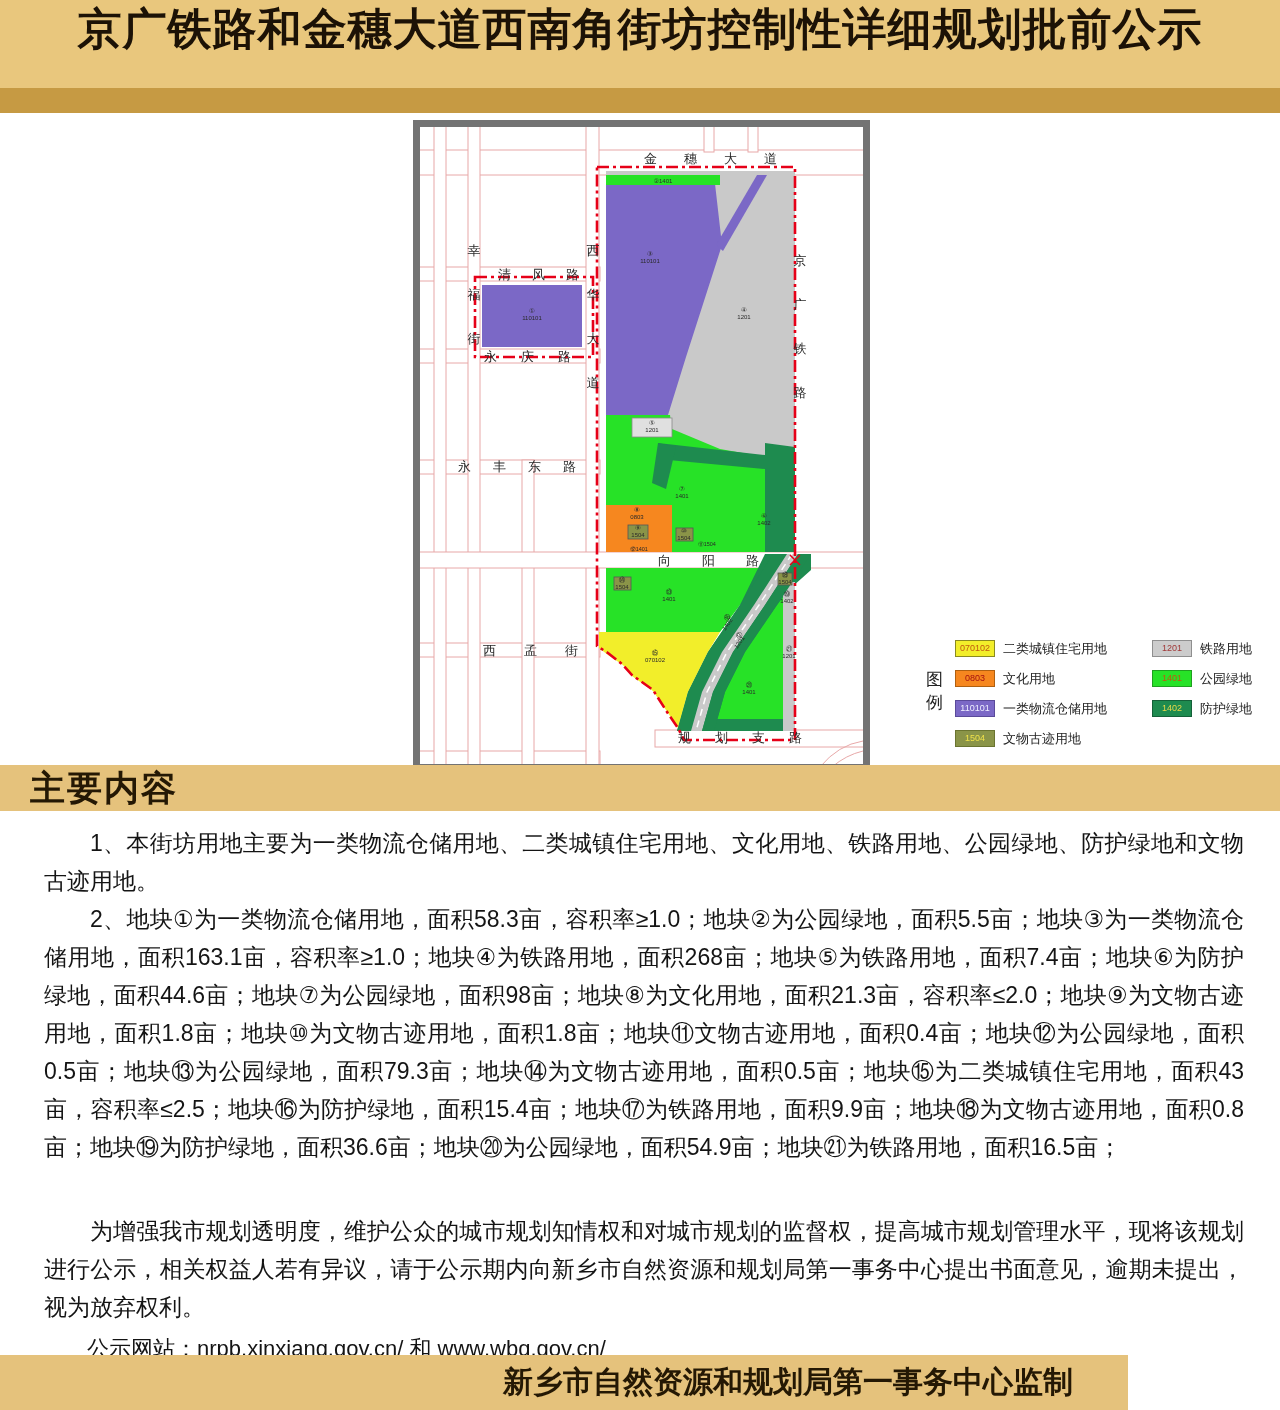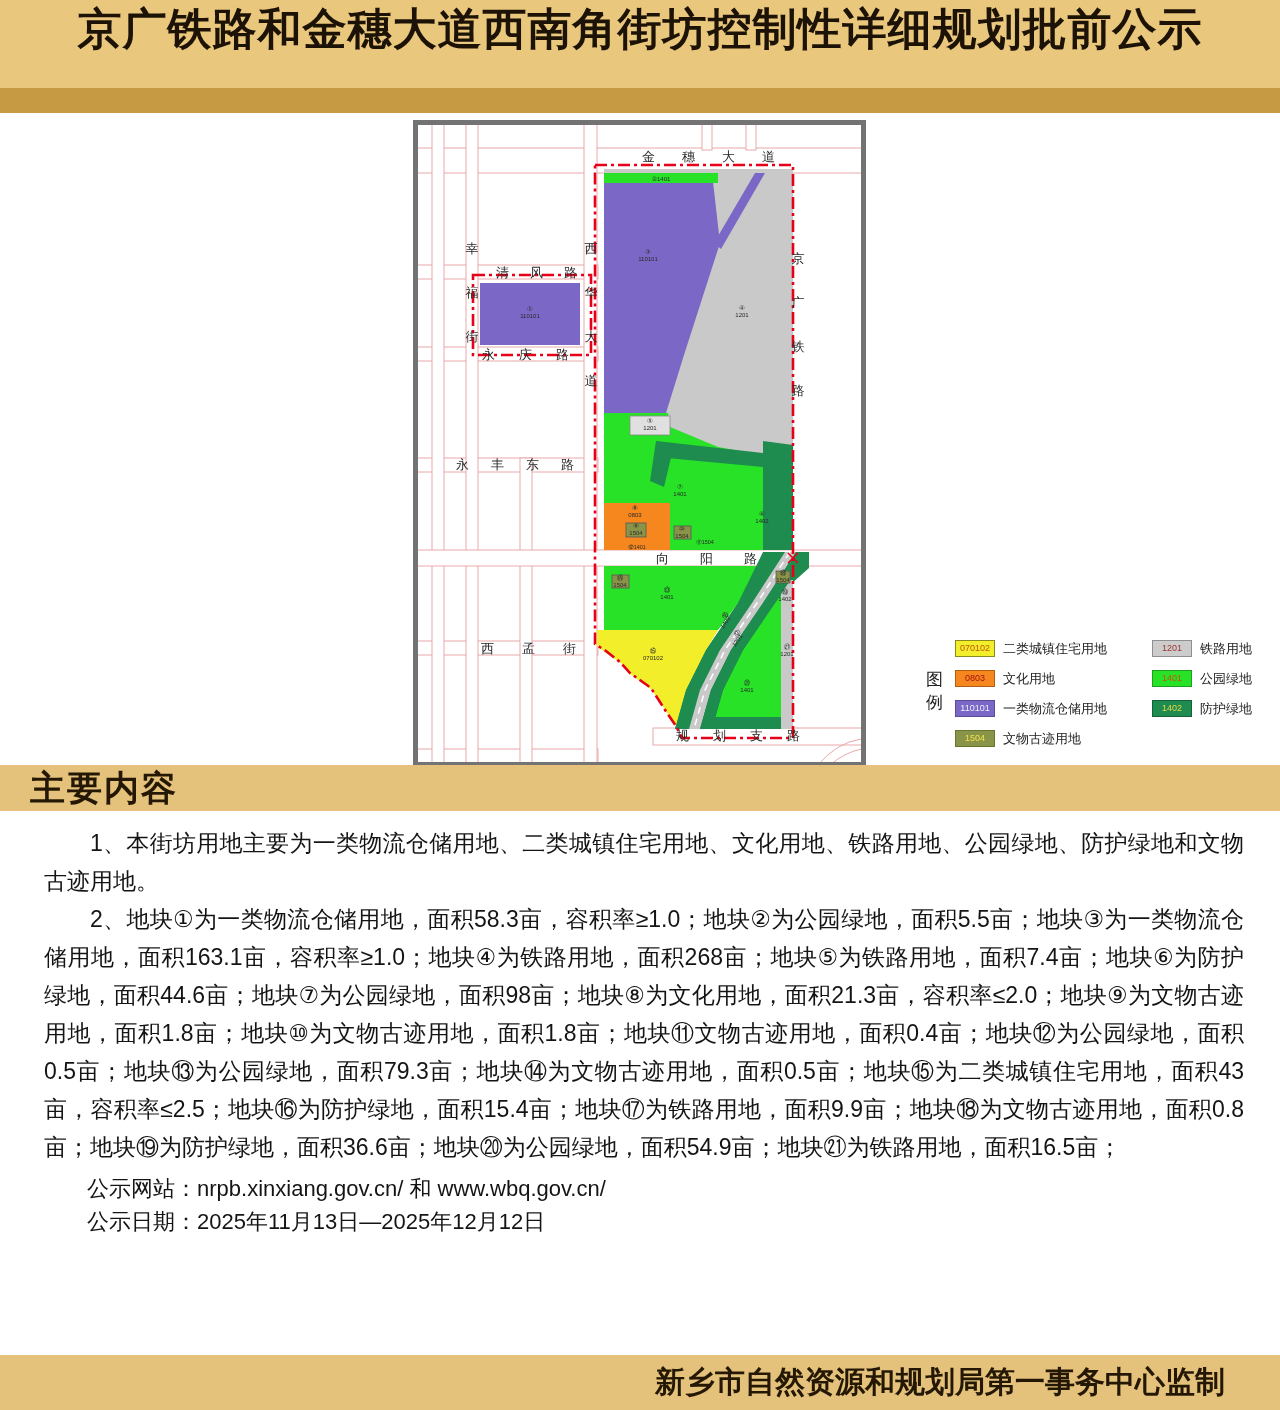--- a/index.html
+++ b/index.html
@@ -7,40 +7,40 @@
     width:1280px;height:1410px;position:relative;background:#ffffff;
     font-family:"Liberation Sans","DejaVu Sans",sans-serif;color:#111;
     overflow:hidden;
   }
   .header{position:absolute;left:0;top:0;width:1280px;height:88px;background:#e9c77d;
     display:flex;align-items:flex-start;justify-content:center;}
   .header h1{margin:0;font-size:44px;font-weight:bold;color:#1c1206;letter-spacing:1px;
     font-family:"Liberation Sans","DejaVu Sans",sans-serif;}
   .stripe{position:absolute;left:0;top:88px;width:1280px;height:25px;background:#c69a43;}
   .map-frame{position:absolute;left:413px;top:120px;width:443px;height:637px;
-    border:5px solid #737373;background:#fff;box-sizing:content-box;}
+    border:7px solid #737373;background:#fff;box-sizing:content-box;}
   .legend{position:absolute;left:920px;top:640px;width:345px;height:120px;}
   .legend-title{position:absolute;left:6px;top:28px;width:18px;font-size:17px;line-height:23px;
     color:#222;word-break:break-all;}
   .legend-col{position:absolute;top:0;}
   .legend-col.c1{left:35px;}
   .legend-col.c2{left:232px;}
   .legend-row{display:flex;align-items:center;height:17px;margin-bottom:13px;}
   .swatch{width:40px;height:17px;box-sizing:border-box;border:1px solid #777;
     display:flex;align-items:center;justify-content:center;font-size:9px;line-height:9px;}
   .legend-label{margin-left:8px;font-size:13px;color:#222;white-space:nowrap;}
   .banner{position:absolute;left:0;top:765px;width:1280px;height:46px;background:#e5c27c;
     display:flex;align-items:center;}
   .banner span{margin-left:30px;font-size:35px;font-weight:bold;color:#241804;letter-spacing:2px;}
   .content{position:absolute;left:44px;top:824px;width:1200px;font-size:23px;line-height:38px;color:#141414;}
   .content p{margin:0;text-indent:2em;text-align:justify;}
   .content p.gap{margin-top:46px;}
   .contact{margin-top:6px;}
   .contact div{padding-left:43px;font-size:22px;line-height:33px;}
-  .footer{position:absolute;left:0;top:1355px;width:1280px;height:55px;background:#e5c27c;
+  .footer{position:absolute;left:0;top:1355px;width:1128px;height:55px;background:#e5c27c;
     display:flex;align-items:center;justify-content:flex-end;}
   .footer span{margin-right:55px;font-size:30px;font-weight:bold;color:#241804;}
   svg text{font-family:"Liberation Sans","DejaVu Sans",sans-serif;}
 </style>
 </head>
 <body>
 
 <div class="header">
   <h1>京广铁路和金穗大道西南角街坊控制性详细规划批前公示</h1>
 </div>
@@ -201,20 +201,21 @@
     </div>
 </div>
 
 <div class="banner">
   <span>主要内容</span>
 </div>
 
 <div class="content">
   <p>1、本街坊用地主要为一类物流仓储用地、二类城镇住宅用地、文化用地、铁路用地、公园绿地、防护绿地和文物古迹用地。</p>
   <p>2、地块①为一类物流仓储用地，面积58.3亩，容积率≥1.0；地块②为公园绿地，面积5.5亩；地块③为一类物流仓储用地，面积163.1亩，容积率≥1.0；地块④为铁路用地，面积268亩；地块⑤为铁路用地，面积7.4亩；地块⑥为防护绿地，面积44.6亩；地块⑦为公园绿地，面积98亩；地块⑧为文化用地，面积21.3亩，容积率≤2.0；地块⑨为文物古迹用地，面积1.8亩；地块⑩为文物古迹用地，面积1.8亩；地块⑪文物古迹用地，面积0.4亩；地块⑫为公园绿地，面积0.5亩；地块⑬为公园绿地，面积79.3亩；地块⑭为文物古迹用地，面积0.5亩；地块⑮为二类城镇住宅用地，面积43亩，容积率≤2.5；地块⑯为防护绿地，面积15.4亩；地块⑰为铁路用地，面积9.9亩；地块⑱为文物古迹用地，面积0.8亩；地块⑲为防护绿地，面积36.6亩；地块⑳为公园绿地，面积54.9亩；地块㉑为铁路用地，面积16.5亩；</p>
+  <p class="gap">为增强我市规划透明度，维护公众的城市规划知情权和对城市规划的监督权，提高城市规划管理水平，现将该规划进行公示，相关权益人若有异议，请于公示期内向新乡市自然资源和规划局第一事务中心提出书面意见，逾期未提出，视为放弃权利。</p>
   <div class="contact">
     <div>公示网站：nrpb.xinxiang.gov.cn/ 和 www.wbq.gov.cn/</div>
     <div>公示日期：2025年11月13日—2025年12月12日</div>
 
   </div>
 </div>
 
 <div class="footer">
   <span>新乡市自然资源和规划局第一事务中心监制</span>
 </div>

